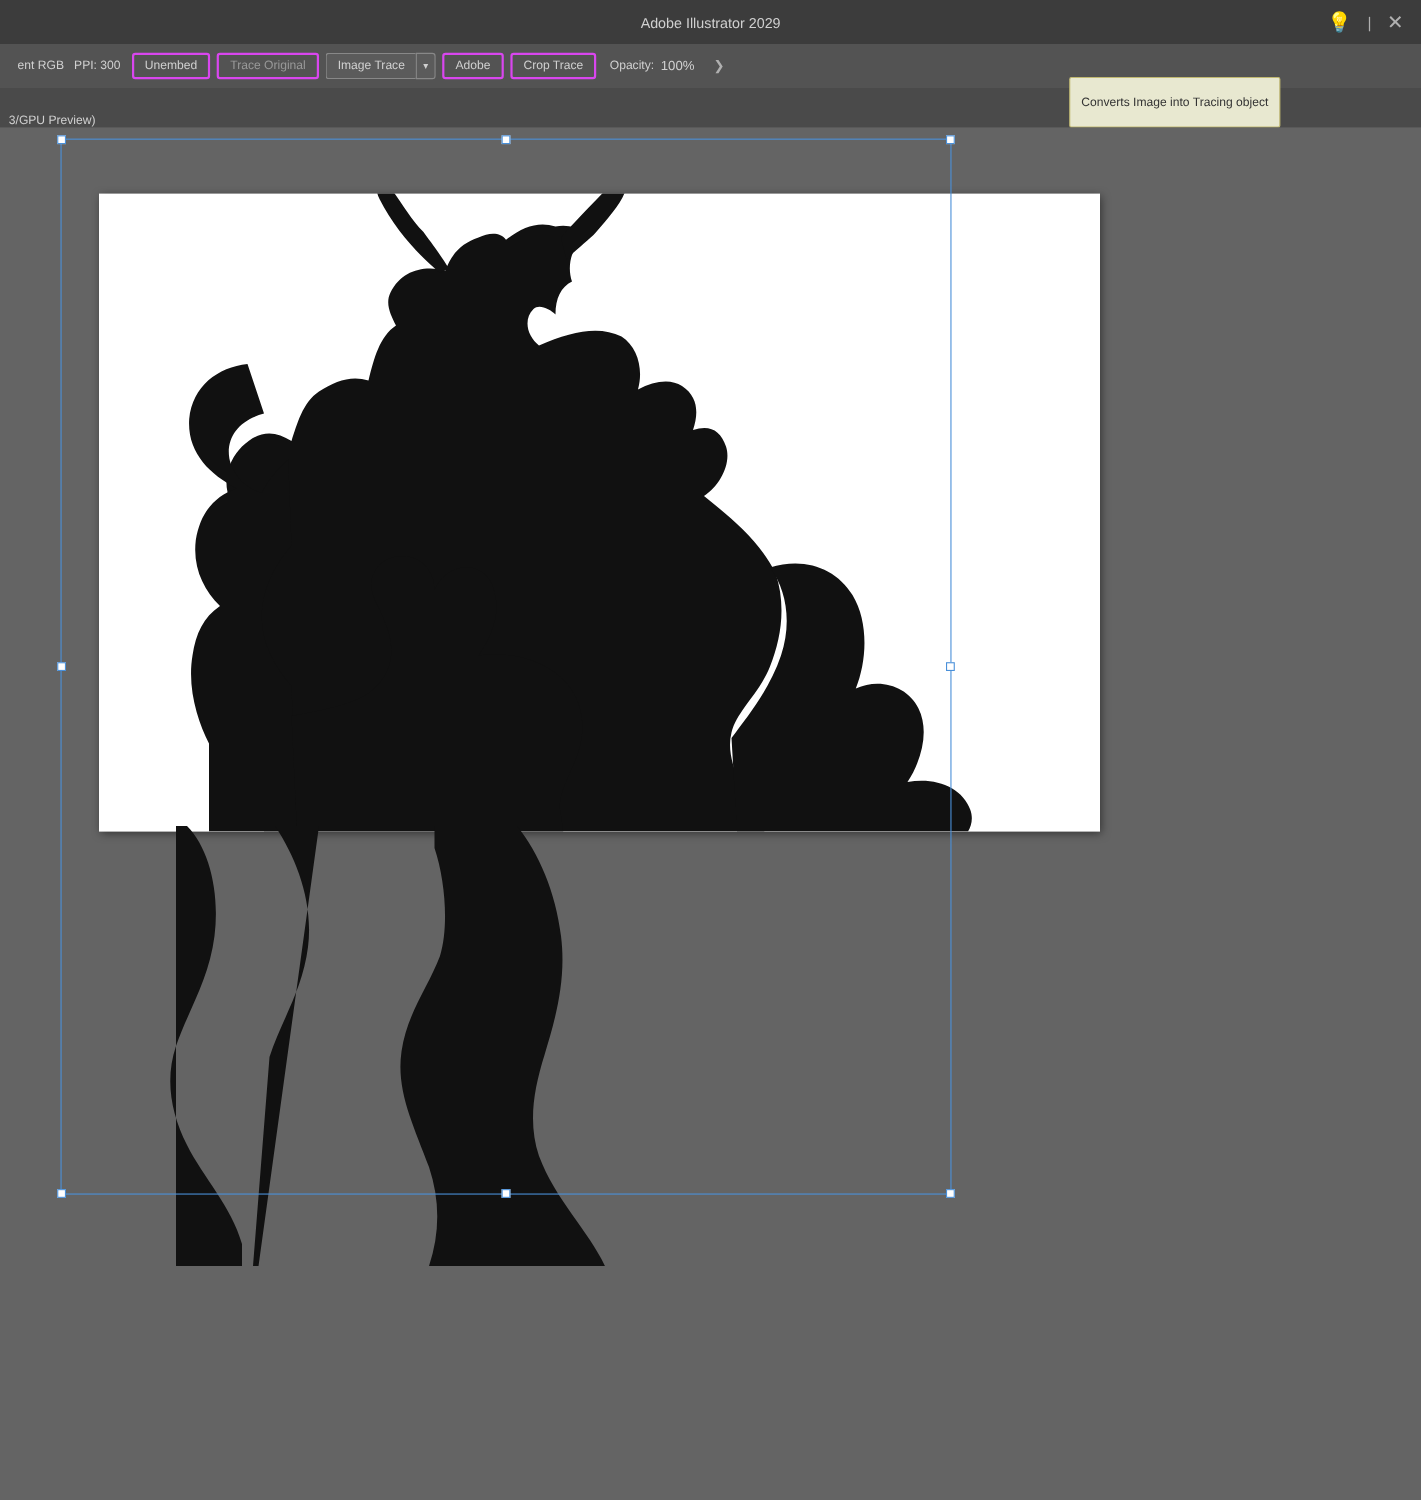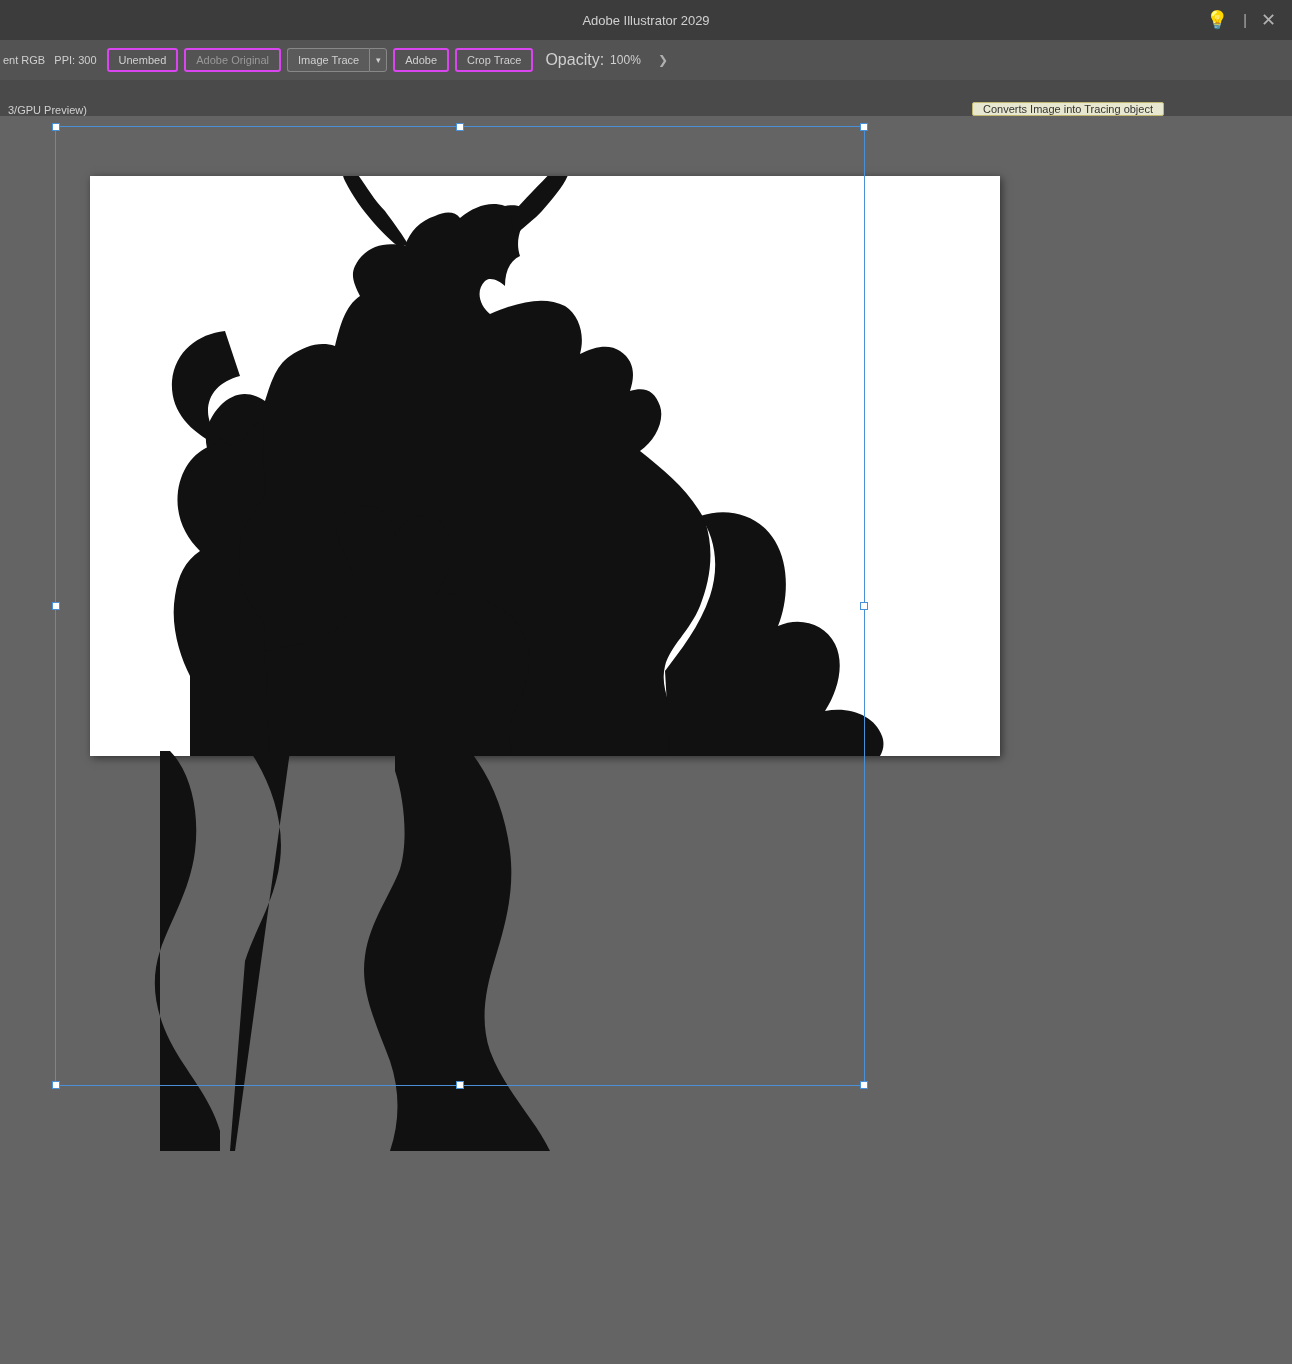--- a/index.html
+++ b/index.html
@@ -39,21 +39,21 @@
       cursor: pointer;
     }
 
     
     .control-bar {
       width: 100%;
       height: 40px;
       background: #535353;
       display: flex;
       align-items: center;
-      padding: 0 3px;
+      padding: 0 16px;
       gap: 6px;
     }
     .control-bar-info {
       color: #d0d0d0;
       font-size: 11px;
       margin-right: 4px;
       white-space: nowrap;
     }
     .ctrl-btn {
       height: 24px;
@@ -92,21 +92,21 @@
       background: rgba(255,255,255,0.05);
       color: #d0d0d0;
       font-size: 9px;
       cursor: pointer;
       display: flex;
       align-items: center;
       justify-content: center;
     }
     .opacity-label {
       color: #d0d0d0;
-      font-size: 16px;
+      font-size: 11px;
       margin-left: 6px;
     }
     .opacity-value {
       color: #d0d0d0;
       font-size: 12px;
       width: 40px;
     }
     .chevron-right {
       color: #b0b0b0;
       font-size: 12px;
@@ -125,21 +125,21 @@
     .tooltip-text-left {
       color: #d0d0d0;
       font-size: 11px;
       white-space: nowrap;
     }
     .tooltip-bubble {
       margin-left: auto;
       margin-right: 120px;
       background: #e8e8d0;
       border: 1px solid #c0b870;
-      padding: 0 10px;
+      padding: 16px 10px;
       font-size: 11px;
       color: #333;
       border-radius: 2px;
     }
 
     
     .canvas-area {
       width: 100%;
       height: calc(1364px - 40px - 40px - 36px);
       background: #646464;
@@ -198,21 +198,21 @@
 </div>
 
 <div class="control-bar">
   <span class="control-bar-info">
     <span>ent RGB</span> &nbsp;
     <span>PPI: 300</span>
   </span>
 
   <button class="ctrl-btn">Unembed</button>
 
-  <button class="ctrl-btn" style="color:#999;">Adobe Original</button>
+  <button class="ctrl-btn" style="color:#999;">Trace Original</button>
 
   <div class="ctrl-btn-dropdown">
     <button class="main">Image Trace</button>
     <button class="arrow">▾</button>
   </div>
 
   <button class="ctrl-btn">Adobe</button>
 
   <button class="ctrl-btn">Crop Trace</button>
 

